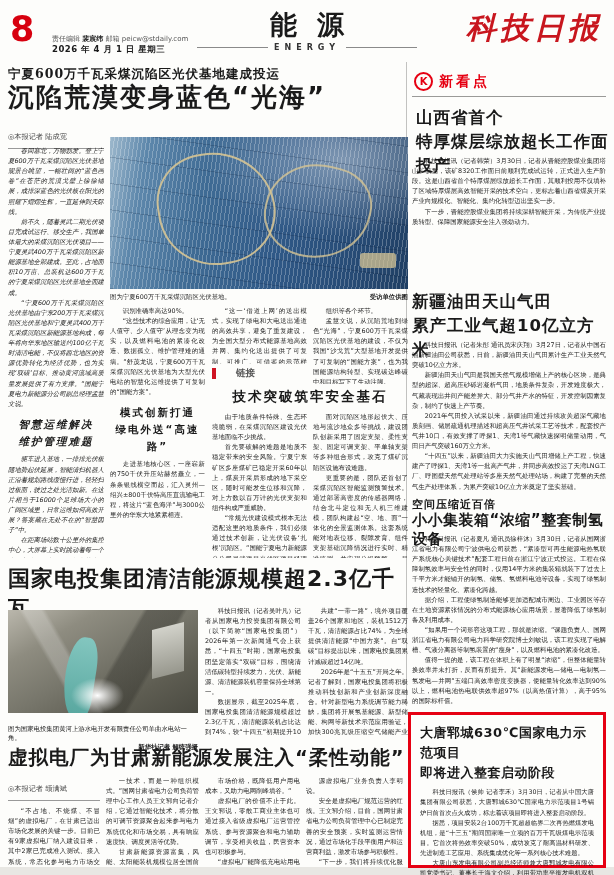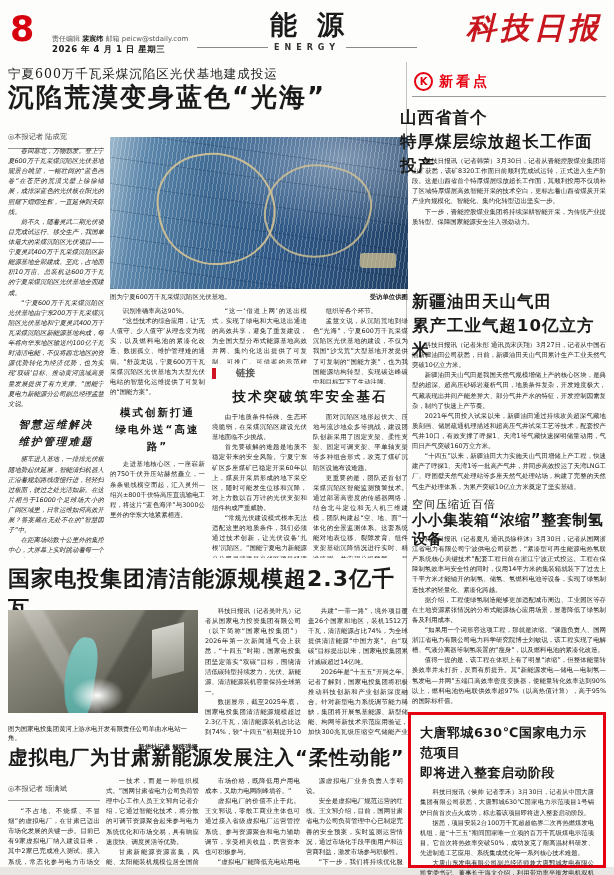--- a/index.html
+++ b/index.html
@@ -19,21 +19,21 @@
   .masthead{right:12px;top:8px;font-family:"DejaVu Serif","Liberation Serif",serif;font-style:italic;font-weight:900;font-size:30px;color:#c8161e;letter-spacing:4px;}
   
   .vdiv{left:406px;top:62px;width:1px;height:644px;background:#c2c2c0;}
   .pageedge{left:0;right:0;bottom:0;height:8px;background:#e8e7e3;}
   
   .col{overflow:hidden;text-align:justify;}
   .col p{margin:0;text-indent:2em;font-size:6.4px;line-height:1.58;color:#1c1c1c;}
   .caption{font-size:6.4px;color:#222;}
   .byline{font-size:7.2px;color:#444;}
   .byline-wrap{border-bottom:1.5px solid #999;padding-bottom:5px;}
-  .kicker{font-family:"DejaVu Serif","Liberation Serif",serif;font-weight:normal;font-size:12.5px;letter-spacing:1px;}
+  .kicker{font-family:"DejaVu Serif","Liberation Serif",serif;font-weight:bold;font-size:12.5px;letter-spacing:1px;}
   .h-lead{font-size:26px;font-weight:900;letter-spacing:2px;line-height:1.2;}
   .subhead{font-weight:900;font-size:10.5px;text-align:center;line-height:1.6;margin:7px 0 5px;text-indent:0;letter-spacing:2px;}
   .h-mid{font-size:22px;font-weight:900;letter-spacing:1px;}
   .h-vpp{font-size:19.5px;font-weight:900;letter-spacing:1px;}
   .h-right{font-size:16.5px;font-weight:900;line-height:1.45;letter-spacing:1px;}
   .h-link{font-size:13.5px;font-weight:900;text-align:center;letter-spacing:2px;}
   .linklabel{display:flex;align-items:center;gap:20px;font-size:9.5px;color:#555;font-weight:bold;}
   .redbar{width:4px;height:11px;background:#cf1322;display:inline-block;}
   .kbadge{display:flex;align-items:center;gap:6px;}
   .kmark{width:15px;height:15px;border:2.5px solid #e60012;border-radius:50%;color:#e60012;font-weight:900;font-size:10px;display:flex;align-items:center;justify-content:center;}
@@ -198,21 +198,21 @@
     <p>安全是虚拟电厂规范运营的红线。王文郓介绍，目前，国网甘肃省电力公司负荷管理中心已制定完善的安全预案，实时监测运营情况，通过市场化手段平衡用户和运营商利益，激发市场参与积极性。</p>
     <p>“下一步，我们将持续优化服务流程，推动更多虚拟电厂规范运营，充分发挥其在电力保供、新能源消纳中的作用，为构建新型电力系统、推动能源绿色低碳转型注入强劲‘柔性动能’。”王文郓说。</p>
   </div>
 
   <div class="abs kbadge" style="left:414px;top:72px;">
     <span class="kmark">K</span>
     <span class="klabel">新看点</span>
   </div>
   <div class="abs hrule" style="left:412px;top:96px;width:194px;"></div>
 
-  <div class="abs h-right" style="left:400px;top:106px;width:194px;">
+  <div class="abs h-right" style="left:416px;top:106px;width:194px;">
     <span>山西省首个</span><br>
     <span>特厚煤层综放超长工作面投产</span>
   </div>
   <div class="abs col" style="left:412px;top:156px;width:194px;height:126px;">
     <p>科技日报讯（记者韩荣）3月30日，记者从晋能控股煤业集团塔山矿获悉，该矿8320工作面日前顺利完成试运转，正式进入生产阶段。这是山西省首个特厚煤层综放超长工作面，其顺利投用不仅填补了区域特厚煤层高效智能开采的技术空白，更标志着山西省煤炭开采产业向规模化、智能化、集约化转型迈出坚实一步。</p>
     <p>下一步，晋能控股煤业集团将持续深耕智能开采，为传统产业提质转型、保障国家能源安全注入强劲动力。</p>
   </div>
 
   <div class="abs h-right" style="left:412px;top:290px;width:194px;">
     <span>新疆油田天山气田</span><br>

